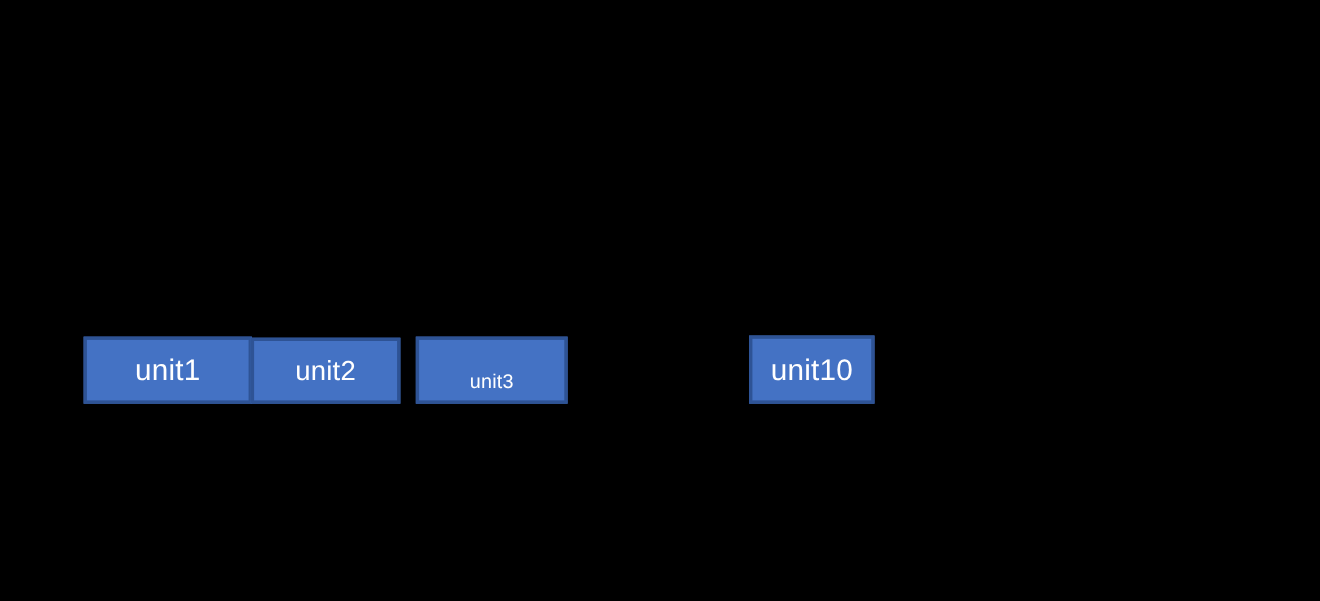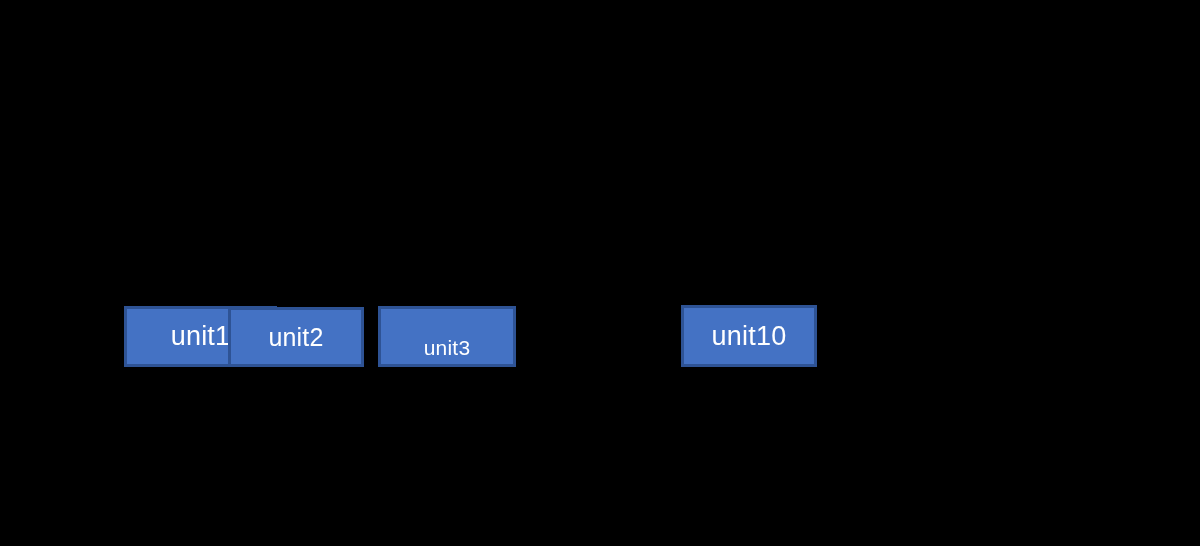--- a/index.html
+++ b/index.html
@@ -40,33 +40,33 @@
   .elision-gap {
     position: absolute;
     background: transparent;
   }
 </style>
 </head>
 <body>
 
 <div id="canvas" style="width: 1200px; height: 546px; background: rgb(0, 0, 0);">
 
-  <div class="unit-box" id="unit-box-0" style="left: 76px; top: 306px; width: 153px; height: 61px; background: rgb(68, 114, 196); border-color: rgb(46, 83, 149); border-width: 3px; margin-left: 48px;">
+  <div class="unit-box" id="unit-box-0" style="left: 76px; top: 306px; width: 153px; height: 61px; background: rgb(68, 114, 196); border-color: rgb(46, 83, 149); border-width: 3px;">
     <span class="unit-label" style="color: rgb(255, 255, 255); font-size: 27px;">unit1</span>
   </div>
 
   <div class="unit-box" id="unit-box-1" style="left: 228px; top: 307px; width: 136px; height: 60px; background: rgb(68, 114, 196); border-color: rgb(46, 83, 149); border-width: 3px;">
     <span class="unit-label" style="color: rgb(255, 255, 255); font-size: 25px;">unit2</span>
   </div>
 
   <div class="unit-box" id="unit-box-2" style="left: 378px; top: 306px; width: 138px; height: 61px; background: rgb(68, 114, 196); border-color: rgb(46, 83, 149); border-width: 3px;">
-    <span class="unit-label" style="color: rgb(255, 255, 255); font-size: 21px; margin-top: 21px;">unit3</span>
+    <span class="unit-label" style="color: rgb(255, 255, 255); font-size: 18px; margin-top: 21px;">unit3</span>
   </div>
 
   <div class="elision-gap" id="elision-gap" style="left: 516px; top: 306px; width: 165px; height: 61px;">
     <span class="unit-label"></span>
   </div>
 
-  <div class="unit-box" id="unit-box-3" style="left: 681px; top: 305px; width: 136px; height: 62px; background: rgb(68, 114, 196); border-color: rgb(46, 83, 149); border-width: 3px;">
+  <div class="unit-box" id="unit-box-3" style="left: 681px; top: 305px; width: 114px; height: 62px; background: rgb(68, 114, 196); border-color: rgb(46, 83, 149); border-width: 3px;">
     <span class="unit-label" style="color: rgb(255, 255, 255); font-size: 27px;">unit10</span>
   </div>
 
 </div>
 
 </body></html>

